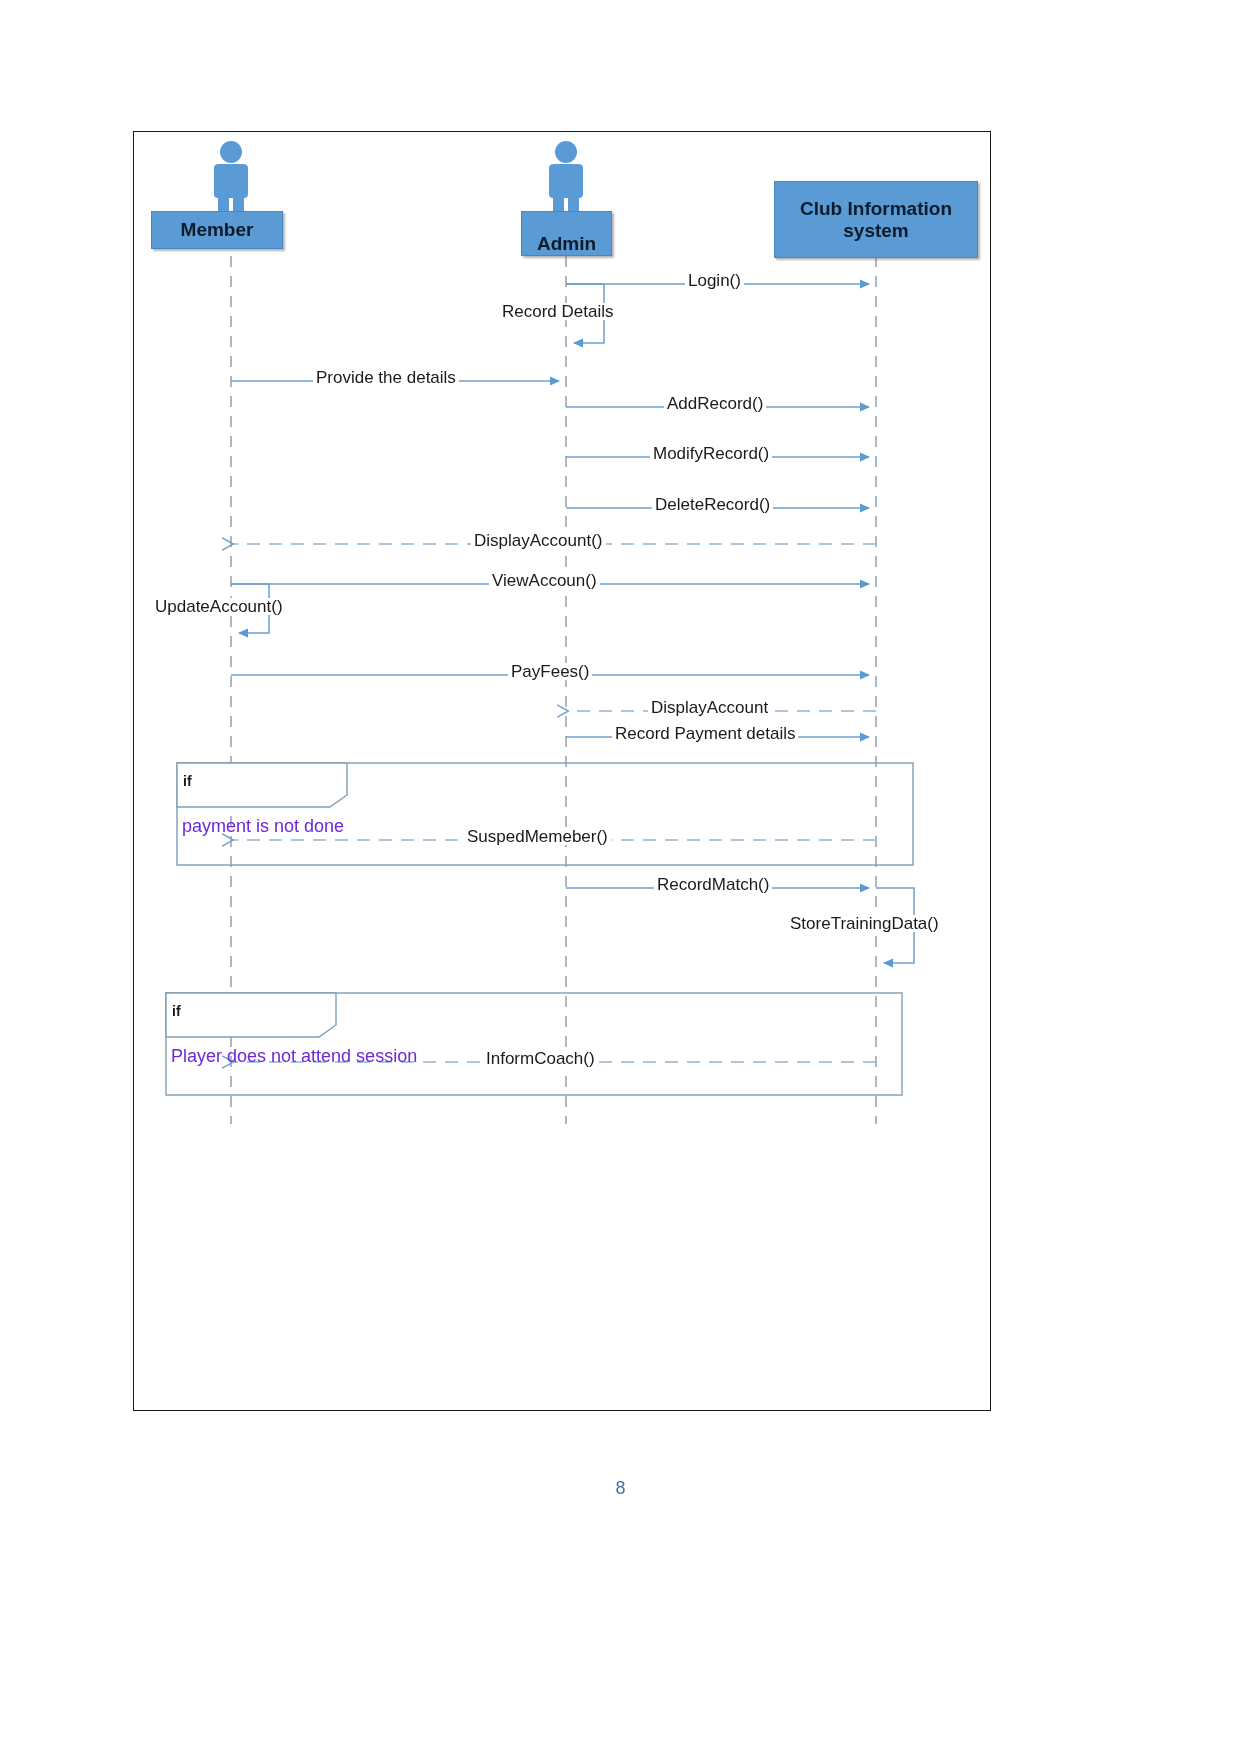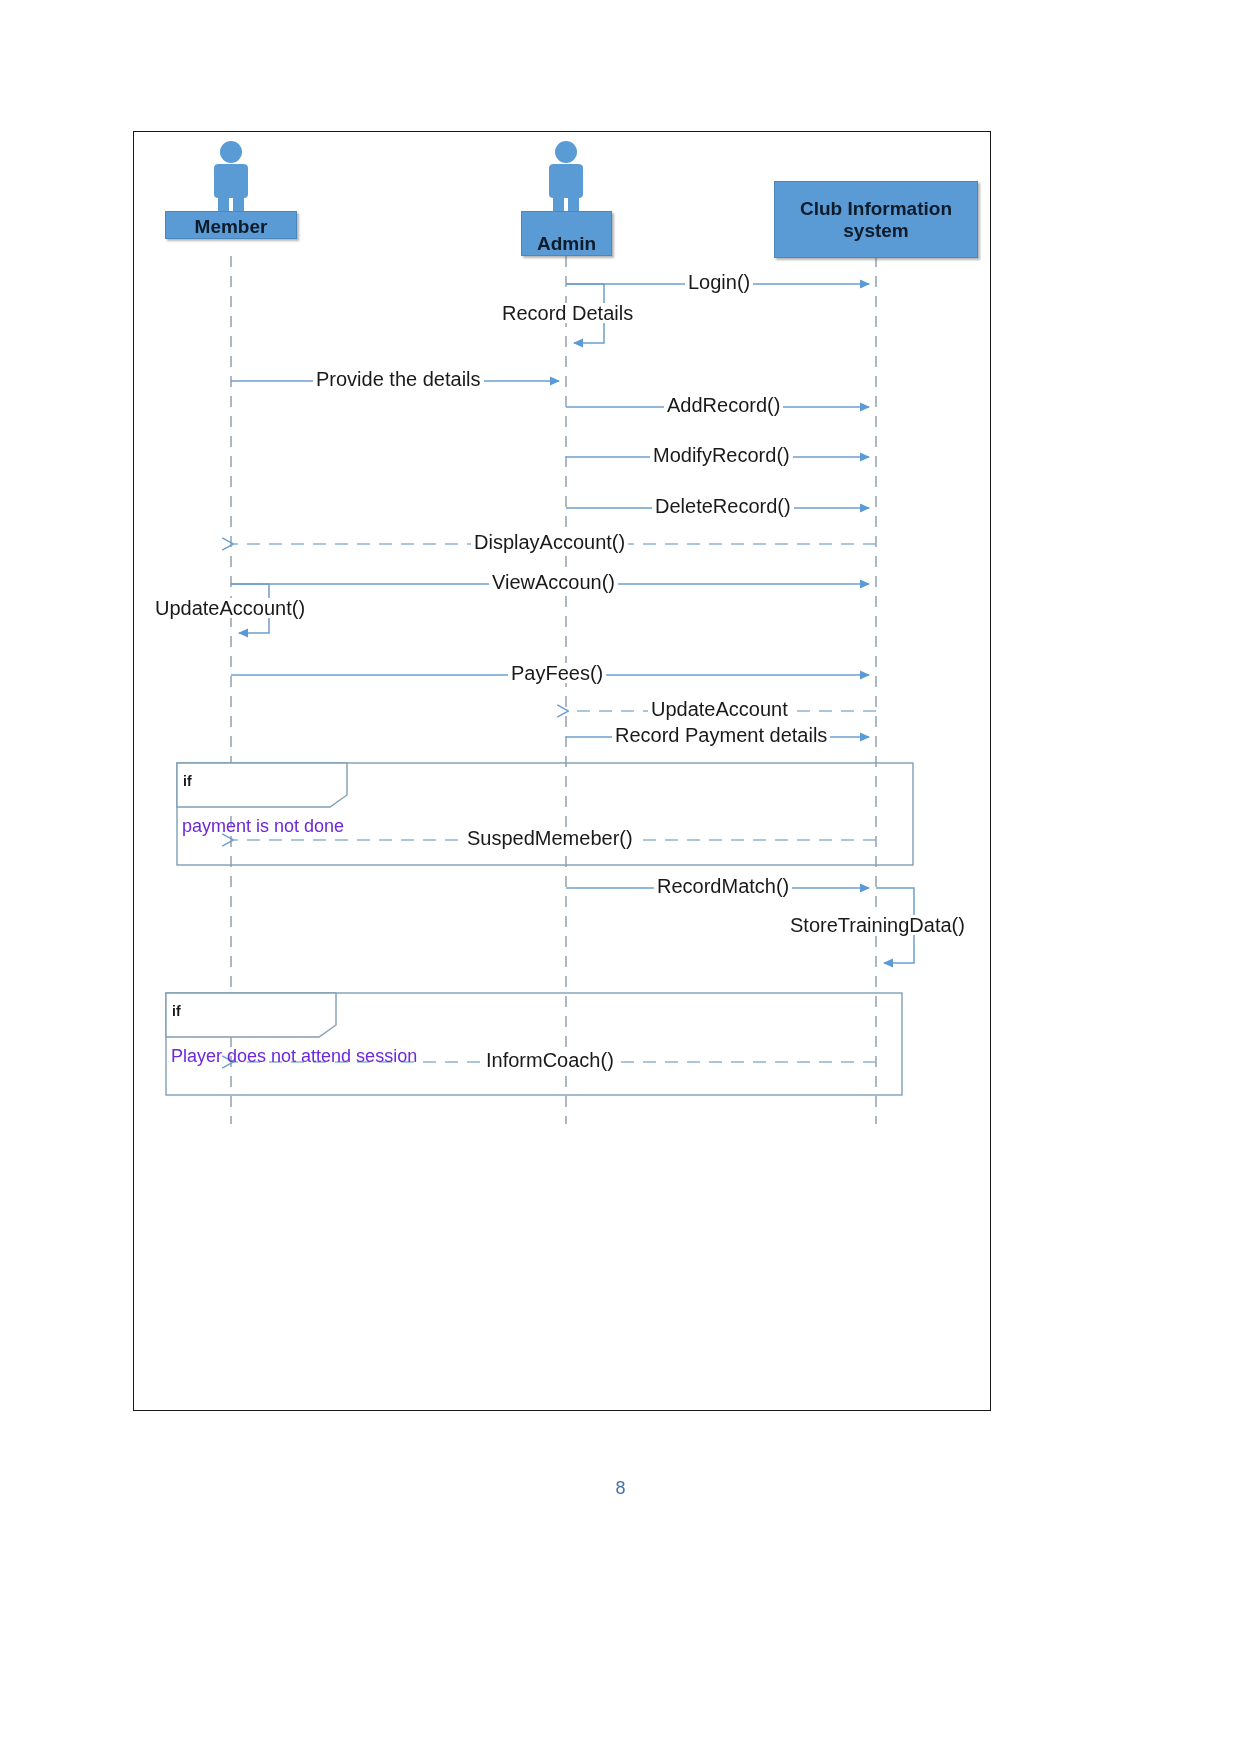--- a/index.html
+++ b/index.html
@@ -42,21 +42,21 @@
     justify-content: center;
     text-align: center;
     color: #0d1b2a;
     font-weight: bold;
     font-size: 19px;
     line-height: 1.15;
     box-shadow: 1.5px 1.5px 2px rgba(90,90,90,0.45);
   }
   .msg-label {
     position: absolute;
-    font-size: 20px;
+    font-size: 17px;
     color: #1a1a1a;
     white-space: nowrap;
     background: #ffffff;
     padding: 0 3px;
     line-height: 1;
   }
   .frag-kw {
     position: absolute;
     font-size: 14px;
     font-weight: bold;
@@ -187,41 +187,41 @@
     <rect x="177" y="763" width="736" height="102" fill="none" stroke="#7f9fb5" stroke-width="1.4"></rect>
     <path d="M 177 763 H 347 L 347 795 L 330 807 H 177 Z" fill="#ffffff" stroke="#7f9fb5" stroke-width="1.4"></path>
   </g>
 
   <g>
     <rect x="166" y="993" width="736" height="102" fill="none" stroke="#7f9fb5" stroke-width="1.4"></rect>
     <path d="M 166 993 H 336 L 336 1025 L 319 1037 H 166 Z" fill="#ffffff" stroke="#7f9fb5" stroke-width="1.4"></path>
   </g>
 </svg>
 
-<div class="lifeline-box" style="left:165px; top:211px; width:132px; height:28px;align-items:flex-end;">
+<div class="lifeline-box" style="left:151px; top:211px; width:132px; height:38px;">
   <span>Member</span>
 </div>
 <div class="lifeline-box" style="left:521px; top:211px; width:91px; height:45px;align-items:flex-end;">
   <span>Admin</span>
 </div>
 <div class="lifeline-box" style="left:774px; top:181px; width:204px; height:77px;">
   <span>Club Information system</span>
 </div>
 
 <div class="msg-label" style="left:685px; top:272px;">Login()</div>
 <div class="msg-label" style="left:499px; top:303px;">Record Details</div>
 <div class="msg-label" style="left:313px; top:369px;">Provide the details</div>
 <div class="msg-label" style="left:664px; top:395px;">AddRecord()</div>
 <div class="msg-label" style="left:650px; top:445px;">ModifyRecord()</div>
 <div class="msg-label" style="left:652px; top:496px;">DeleteRecord()</div>
 <div class="msg-label" style="left:471px; top:532px;">DisplayAccount()</div>
 <div class="msg-label" style="left:489px; top:572px;">ViewAccoun()</div>
 <div class="msg-label" style="left:152px; top:598px;">UpdateAccount()</div>
 <div class="msg-label" style="left:508px; top:663px;">PayFees()</div>
-<div class="msg-label" style="left:648px; top:699px;">UpdateAccount</div>
+<div class="msg-label" style="left:648px; top:699px;">DisplayAccount</div>
 <div class="msg-label" style="left:612px; top:725px;">Record Payment details</div>
 <div class="msg-label" style="left:464px; top:828px;">SuspedMemeber()</div>
 <div class="msg-label" style="left:654px; top:876px;">RecordMatch()</div>
 <div class="msg-label" style="left:787px; top:915px;">StoreTrainingData()</div>
 <div class="msg-label" style="left:483px; top:1050px;">InformCoach()</div>
 
 <div class="frag-kw" style="left:183px; top:773px;">if</div>
 <div class="frag-guard" style="left:182px; top:816px;">payment is not done</div>
 
 <div class="frag-kw" style="left:172px; top:1003px;">if</div>

